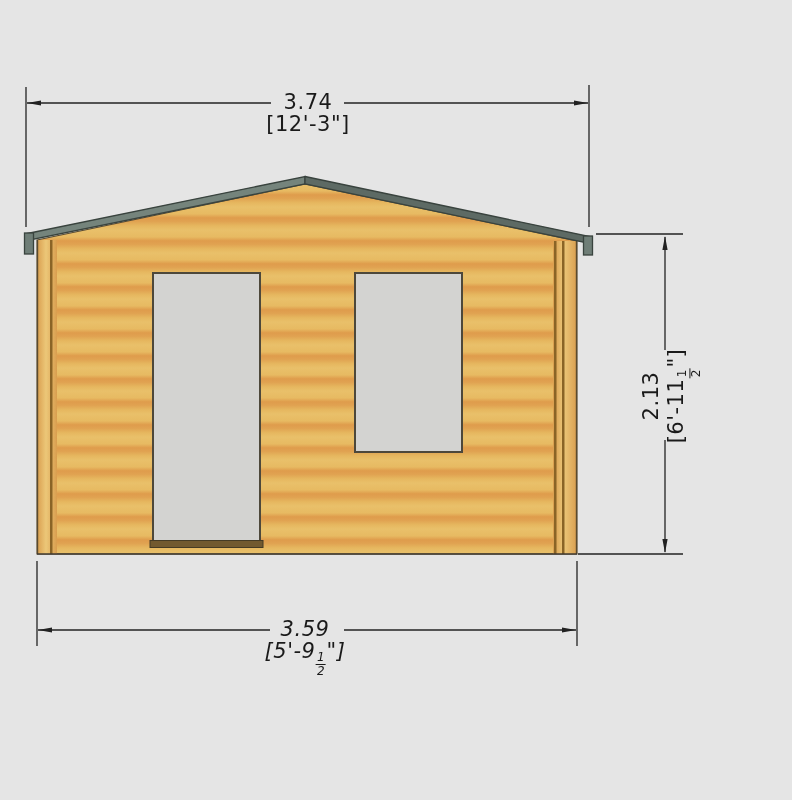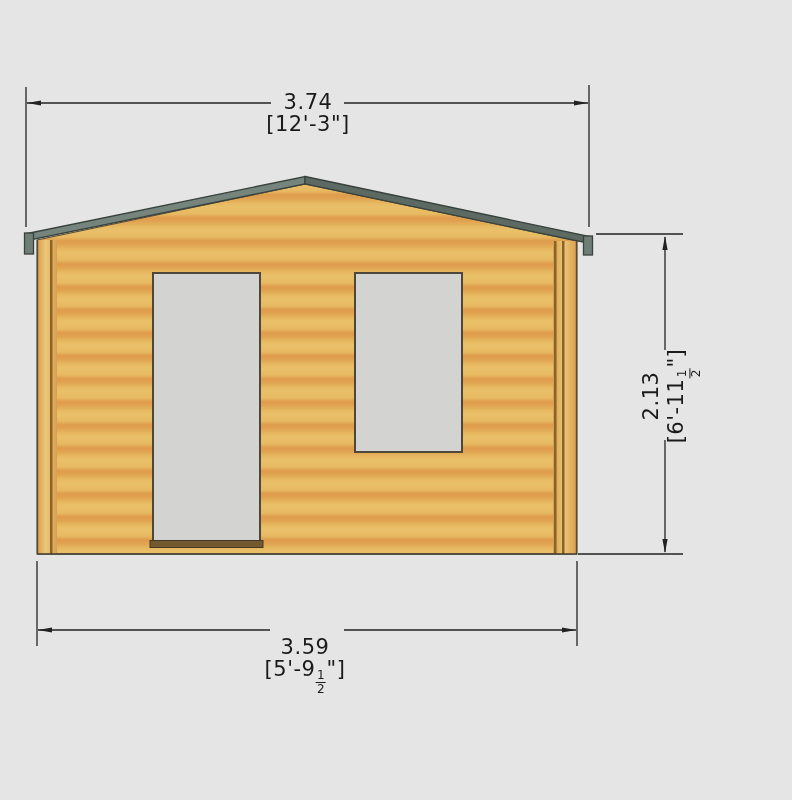--- a/index.html
+++ b/index.html
@@ -116,21 +116,21 @@
       <polygon class="dimarrow" points="665,236 662.4,250 667.6,250"></polygon>
       <polygon class="dimarrow" points="665,553 662.4,539 667.6,539"></polygon>
     </g>
   </svg>
 
   <div class="dim-text dim-text-top" style="left:308px;top:91px;">
     <span class="metric">3.74</span>
     <span class="imperial">[12'-3"]</span>
   </div>
 
-  <div class="dim-text dim-text-bottom" style="left:305px;top:636px;">
+  <div class="dim-text dim-text-bottom" style="left:305px;top:618px;font-style:italic;">
     <span class="metric">3.59</span>
     <span class="imperial"><span>[5'-9</span><span class="frac">
           <span class="frac-num">1</span>
           <span class="frac-den">2</span>
         </span><span>"]</span></span>
   </div>
 
   <div class="dim-text dim-text-right" style="left:671px;top:396px;">
     <span class="metric">2.13</span>
     <span class="imperial"><span>[6'-11</span><span class="frac">

